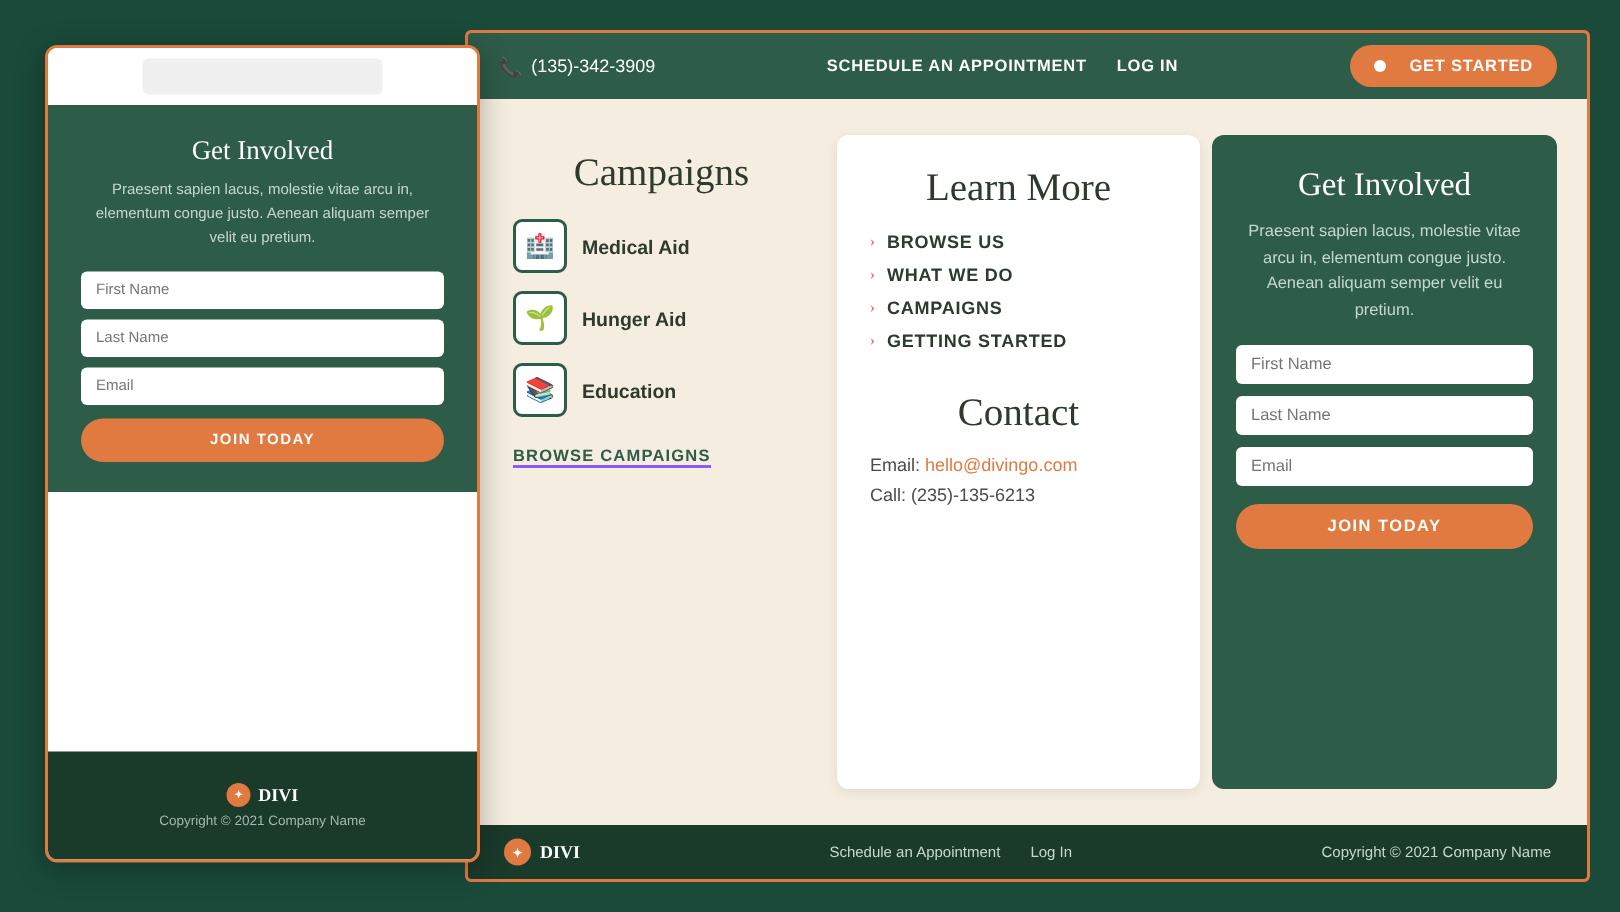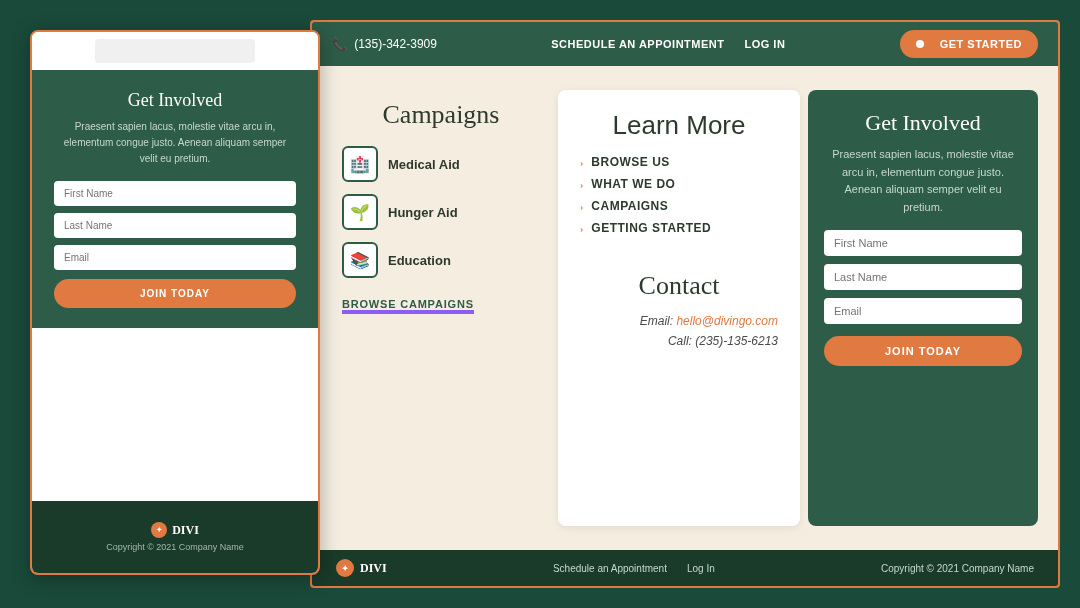--- a/index.html
+++ b/index.html
@@ -124,75 +124,74 @@
       font-family: Arial, sans-serif;
       font-weight: 600;
     }
     .browse-link {
       color: #2d5c48;
       font-family: Arial, sans-serif;
       font-size: 11px;
       font-weight: 700;
       letter-spacing: 0.8px;
       text-transform: uppercase;
-      border-bottom: 4px solid #8b5cf6;
+      border-bottom: 2px solid #8b5cf6;
       display: inline-block;
       margin-top: 8px;
       cursor: pointer;
     }
 
     
     .info-card {
       background: #fff;
       border-radius: 8px;
       padding: 20px 22px;
       flex: 1;
       box-shadow: 0 2px 8px rgba(0,0,0,0.08);
     }
     .info-title {
       font-size: 26px;
       color: #2d3a2e;
       text-align: center;
       margin-bottom: 14px;
-      font-family: Liberation Sans, sans-serif;
+      font-family: Liberation Serif, serif;
     }
     .info-nav-item {
       display: flex;
       align-items: center;
       gap: 8px;
       margin-bottom: 8px;
       cursor: pointer;
     }
     .chevron-icon {
       color: #e07a40;
       font-size: 10px;
       font-weight: 700;
     }
     .info-nav-label {
       font-family: Arial, sans-serif;
       font-size: 12px;
       font-weight: 700;
       color: #2d3a2e;
       letter-spacing: 0.5px;
     }
-    .contact-section { margin-top: 36px; }
+    .contact-section { margin-top: 26px; }
     .contact-title {
       font-size: 26px;
       color: #2d3a2e;
       text-align: center;
       margin-bottom: 10px;
       font-family: Georgia, serif;
     }
     .contact-text {
       font-family: Arial, sans-serif;
       font-size: 12px;
       color: #4a4a4a;
-      text-align: right;
+      text-align: left;
       line-height: 1.7;
-      font-style: italic;
     }
     .contact-email {
       color: #e07a40;
       font-family: Arial, sans-serif;
       font-size: 12px;
     }
 
     
     .get-involved-card {
       background: #2d5c48;

